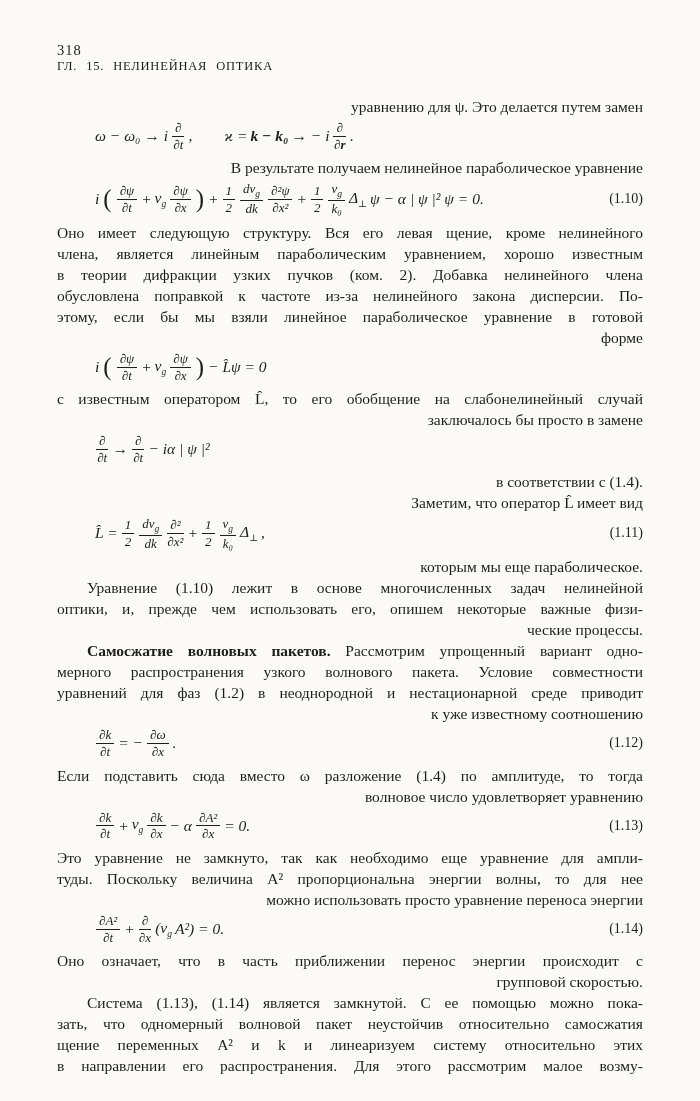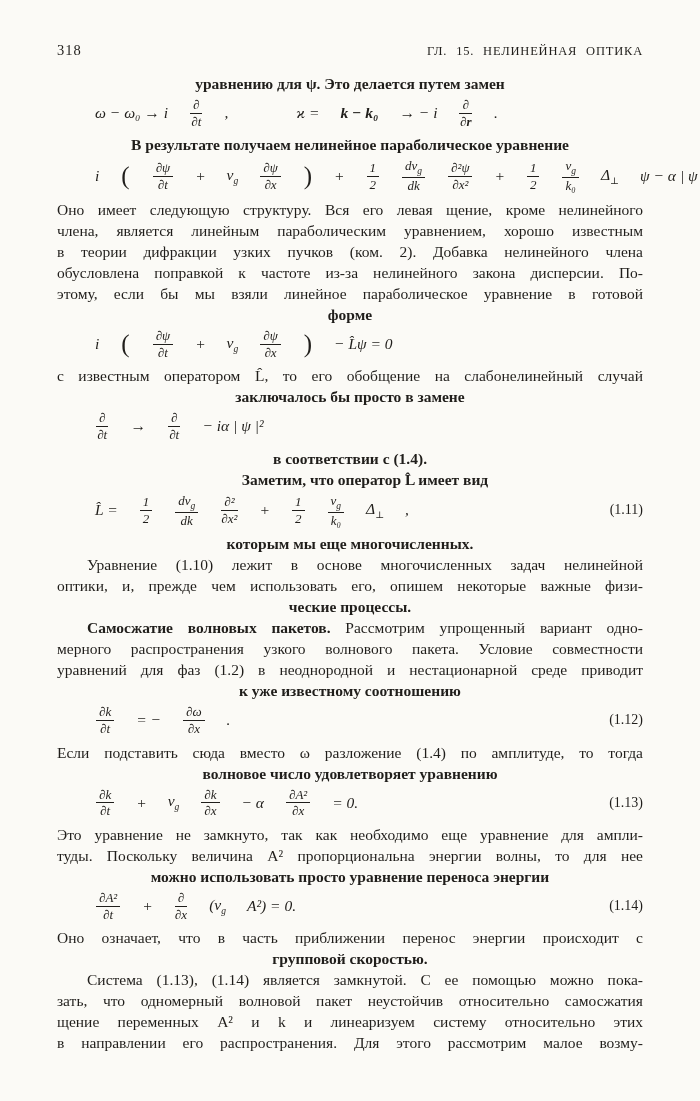--- a/index.html
+++ b/index.html
@@ -9,39 +9,40 @@
     width: 700px; height: 1101px;
     background: #fbfaf6;
     color: #201e1b;
     font-family: "Liberation Serif", "DejaVu Serif", serif;
     font-size: 15.5px;
     padding: 42px 57px 0 57px;
     overflow: hidden;
   }
   .hdr {
     display: flex; justify-content: space-between; align-items: baseline;
-    margin-bottom: 14px;
+    margin-bottom: 22px;
+    flex-direction: column;
   }
   .pnum { font-size: 14.5px; letter-spacing: 1px; }
   .chap { font-size: 12.5px; font-weight: normal; letter-spacing: 0.8px; word-spacing: 5px; }
 
   .para { }
   .line, .linel { line-height: 21px; }
   .line  { text-align: justify; text-align-last: justify; }
-  .linel { text-align: center; font-weight: bold; }
+  .linel { text-align: right; }
   .ind   { text-indent: 30px; }
   .lead  { font-weight: bold; }
 
   .eqline {
     display: flex; align-items: center;
     padding-left: 38px;
     margin: 4px 0 6px 0;
   }
   .eq {
-    display: inline-flex; align-items: center; gap: 21px;
+    display: inline-flex; align-items: center; gap: 3px;
     font-style: italic; white-space: nowrap;
   }
   .eqnum { margin-left: auto; font-style: normal; font-size: 14px; }
   .fr {
     display: inline-flex; flex-direction: column; align-items: center;
     font-size: 13px; line-height: 1.05; margin: 0 1px;
   }
   .fr .n { border-bottom: 1px solid #201e1b; padding: 0 3px 1px 3px; white-space: nowrap; }
   .fr .d { padding-top: 1px; white-space: nowrap; }
   .eq sub { font-size: 9.5px; line-height: 1; }
@@ -207,21 +208,21 @@
           <span class="n"><span>v</span><sub>g</sub></span>
           <span class="d">k₀</span>
         </span>
       <span><span>Δ</span><sub>⊥</sub></span>
       <span>,</span>
     </span>
     <span class="eqnum">(1.11)</span>
   </div>
 
   <div class="para">
-    <div class="linel">которым мы еще многочисленных.</div>
+    <div class="linel">которым мы еще параболическое.</div>
     <div class="line ind">Уравнение (1.10) лежит в основе многочисленных задач нелинейной</div>
     <div class="line">оптики, и, прежде чем использовать его, опишем некоторые важные физи-</div>
     <div class="linel">ческие процессы.</div>
   </div>
 
   <div class="para">
     <div class="line ind"><b class="lead">Самосжатие волновых пакетов.</b> <span>Рассмотрим упрощенный вариант одно-</span></div>
     <div class="line">мерного распространения узкого волнового пакета. Условие совместности</div>
     <div class="line">уравнений для фаз (1.2) в неоднородной и нестационарной среде приводит</div>
     <div class="linel">к уже известному соотношению</div>

